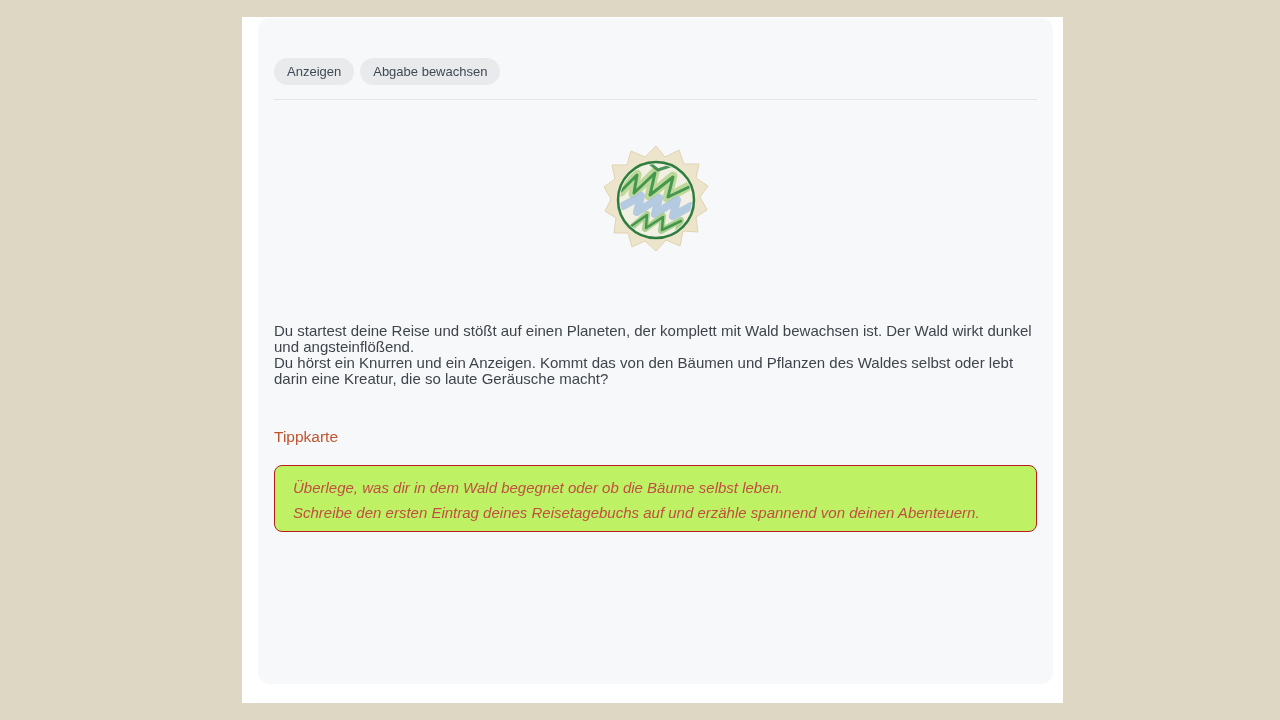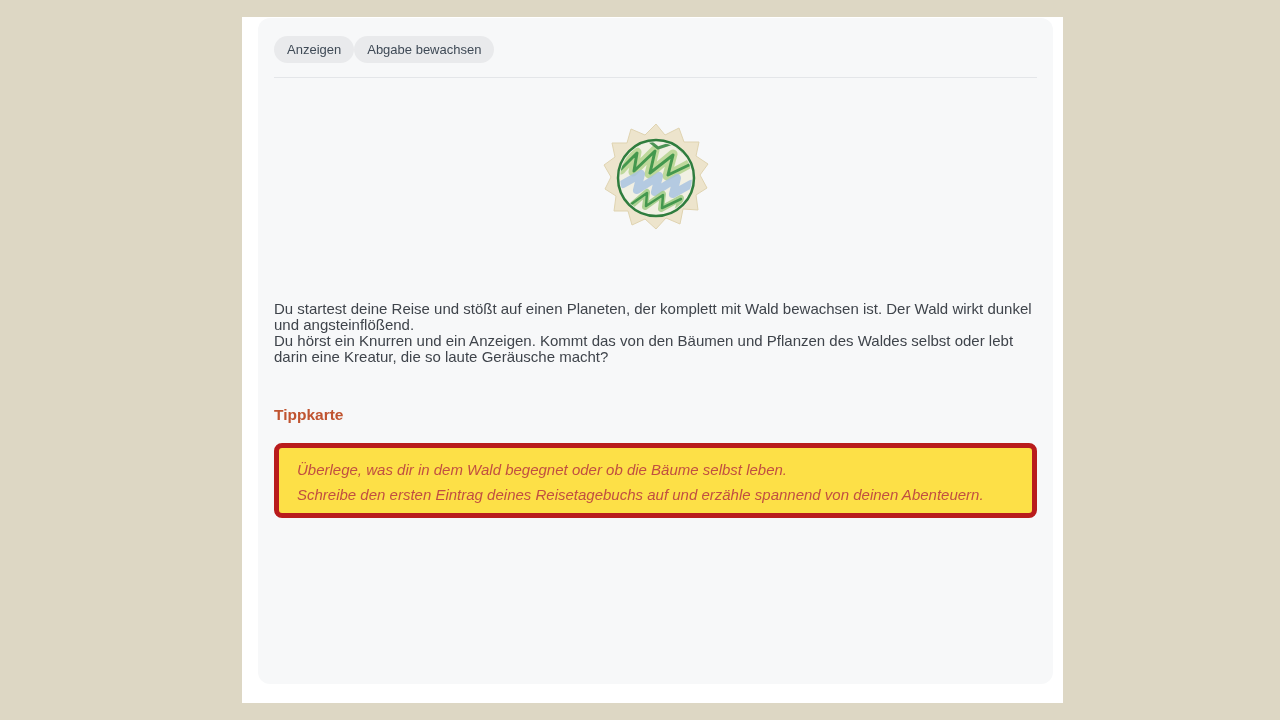--- a/index.html
+++ b/index.html
@@ -18,22 +18,22 @@
   }
   .panel {
     position: absolute;
     left: 16px; top: 1px; right: 10px; bottom: 19px;
     background: #F7F8F9;
     border-radius: 12px;
     overflow: hidden;
   }
   .tabs {
     display: flex;
-    gap: 0;
-    padding: 18px 16px 0 16px;
+    gap: 6px;
+    padding: 40px 16px 0 16px;
   }
   .pill {
     background: #E9EAEC;
     color: #3F4A56;
     font-size: 13px;
     font-family: "Liberation Sans", sans-serif;
     line-height: 15px;
     padding: 6px 13px;
     border-radius: 14px;
     border: none;
@@ -55,29 +55,29 @@
     font-size: 15px;
     line-height: 16px;
     color: #3F444B;
   }
   .story p { margin: 0; }
   .story p.spaced { margin-top: 22px; }
   .tip-heading {
     margin: 40px 16px 0 16px;
     color: #C05430;
     font-size: 15.5px;
-    font-weight: 700;
+    font-weight: 400;
     line-height: 20px;
   }
   .tip-box {
     margin: 18px 16px 0 16px;
-    border: 5px solid #b91c1c;
+    border: 1px solid #b91c1c;
     border-radius: 8px;
     padding: 9px 18px 6px 18px;
-    background: #fde047;
+    background: #bef264;
   }
   .tip-line {
     font-style: italic;
     color: #C14F41;
     font-size: 15px;
     line-height: 25px;
   }
   .footer-note {
     margin: 42px 16px 0 16px;
     font-style: italic;

